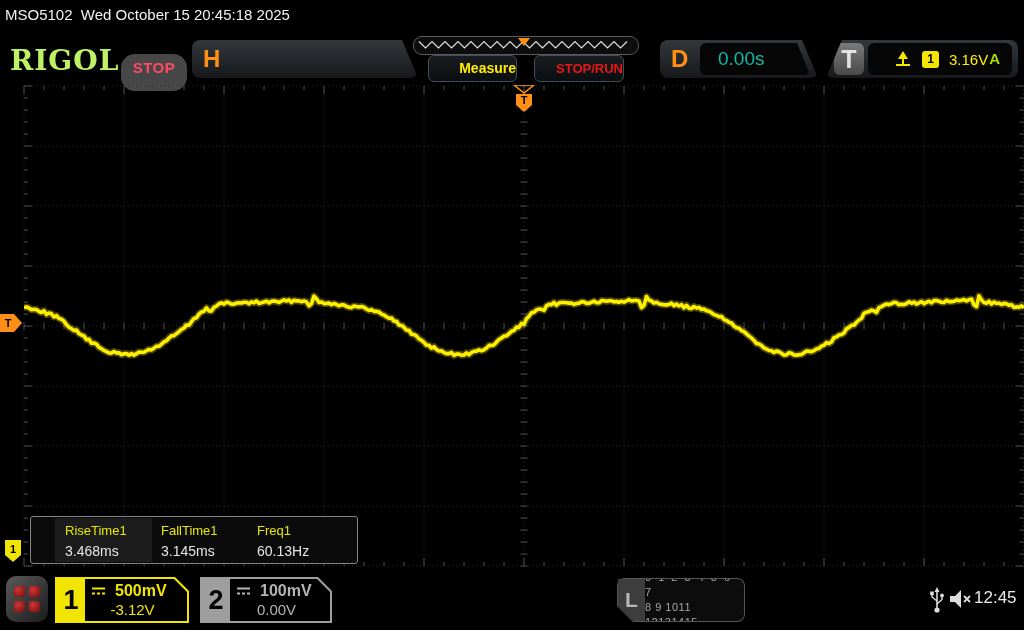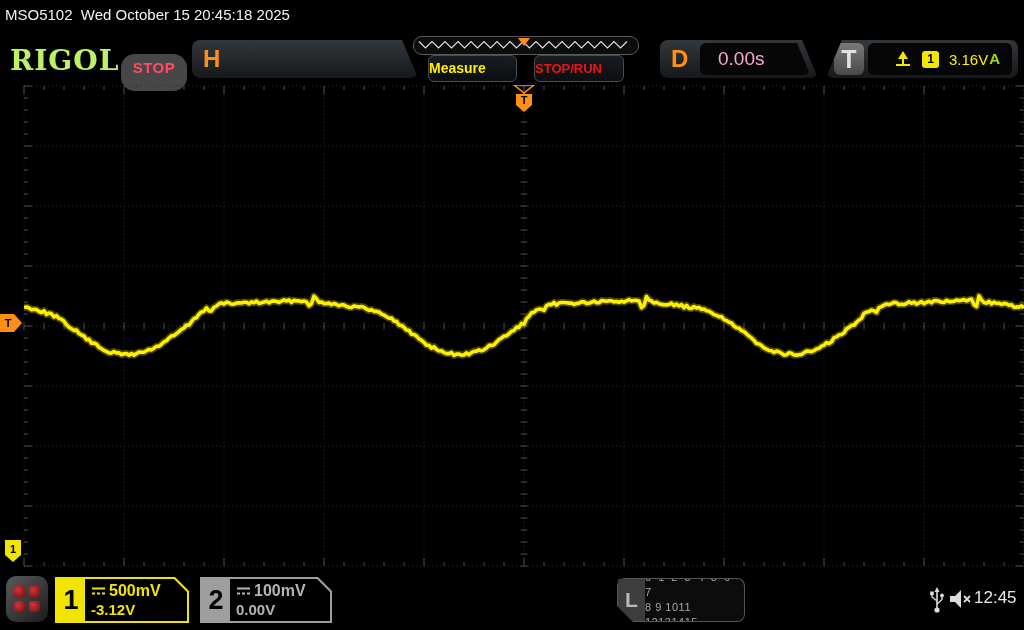--- a/index.html
+++ b/index.html
@@ -18,24 +18,24 @@
   .cut-left{clip-path:polygon(16px 0,100% 0,100% 100%,0 100%);}
   .hbox{left:192px;top:40px;width:226px;height:38px;}
   .dbox{left:660px;top:40px;width:158px;height:38px;}
   .tbox{left:826px;top:40px;width:192px;height:38px;}
   .hdr-letter{position:absolute;left:11px;top:0;height:38px;line-height:38px;color:#ff9015;font-size:24px;font-weight:bold;}
   .inner-panel{position:absolute;top:3px;bottom:3px;background:#060606;border-radius:6px;}
   .hbox .inner-panel{left:42px;right:8px;clip-path:polygon(0 0,calc(100% - 13px) 0,100% 100%,0 100%);}
   .dbox .inner-panel{left:40px;right:8px;clip-path:polygon(0 0,calc(100% - 13px) 0,100% 100%,0 100%);}
   .timebase{position:absolute;left:16px;top:0;height:32px;line-height:32px;color:#f2f2f2;font-size:20px;}
   .rateblock{position:absolute;right:18px;top:3px;text-align:right;color:#8a8a8a;font-size:12.5px;line-height:13px;}
-  .dval{position:absolute;left:18px;top:0;height:32px;line-height:32px;color:#f9a8d4;font-size:19px;}
+  .dval{position:absolute;left:18px;top:0;height:32px;line-height:32px;color:#14b8a6;font-size:19px;}
   .posbar{left:413px;top:36px;width:224px;height:17px;background:#0d0d0d;border:1px solid #5a5a5a;border-radius:9px;}
   .postri{position:absolute;left:104px;top:1px;width:0;height:0;border-left:6px solid transparent;border-right:6px solid transparent;border-top:8px solid #ff9015;}
-  .hdrbtn{height:25px;background:linear-gradient(#191d21,#0b0e10);border:1px solid #454d56;border-radius:6px;text-align:left;line-height:25px;font-weight:bold;}
+  .hdrbtn{height:25px;background:linear-gradient(#191d21,#0b0e10);border:1px solid #454d56;border-radius:6px;text-align:right;line-height:25px;font-weight:bold;}
   .measurebtn{left:428px;top:55px;width:87px;font-size:14px;color:#ffee00;}
   .stoprunbtn{left:534px;top:55px;width:88px;font-size:13px;color:#e81616;}
   .ttab{position:absolute;left:8px;top:3px;width:30px;height:32px;background:linear-gradient(#7a7a7a,#4a4a4a);border-radius:6px;color:#e2e2e2;font-size:25px;font-weight:bold;text-align:center;line-height:32px;}
   .tbody{position:absolute;left:42px;right:6px;top:3px;bottom:3px;background:#060606;border-radius:6px;display:flex;align-items:center;gap:10px;padding-left:26px;}
   .trig-badge{width:17px;height:17px;background:#f5e600;border-radius:3px;color:#000;font-size:12px;font-weight:bold;text-align:center;line-height:17px;}
   .trig-level{color:#ffee00;font-size:15px;text-align:center;}
   .trig-mode{position:absolute;right:12px;top:0;height:32px;line-height:32px;color:#a6d900;font-size:15px;font-weight:bold;}
 
   
   .measpanel{left:30px;top:516px;width:326px;height:46px;background:rgba(12,12,12,.92);border:1px solid #828282;border-radius:3px;}
@@ -52,22 +52,22 @@
   .chclip{position:absolute;inset:0;clip-path:polygon(0 0,calc(100% - 14px) 0,100% 14px,100% 100%,0 100%);}
   .chclip-in{position:absolute;inset:2px;background:#000;clip-path:polygon(0 0,calc(100% - 13px) 0,100% 13px,100% 100%,0 100%);display:flex;}
   .ch1{left:55px;width:134px;}
   .ch2{left:200px;width:132px;}
   .ch1 .chclip{background:#f0e400;}
   .ch2 .chclip{background:#9e9e9e;}
   .chnum{width:28px;display:flex;align-items:center;justify-content:center;color:#000;font-size:27px;font-weight:bold;}
   .ch1 .chnum{background:#f0e400;}
   .ch2 .chnum{background:#9e9e9e;}
   .chinfo{flex:1;padding:3px 7px 3px 6px;display:flex;flex-direction:column;justify-content:space-between;}
-  .chrow1{display:flex;align-items:center;gap:3px;font-size:16px;font-weight:bold;}
-  .chrow2{text-align:left;font-size:15px;padding-right:6px;font-weight:bold;}
+  .chrow1{display:flex;align-items:center;gap:9px;font-size:16px;font-weight:bold;}
+  .chrow2{text-align:center;font-size:15px;padding-right:6px;}
   .ch1 .chrow1,.ch1 .chrow2{color:#f0e400;}
   .ch2 .chrow1,.ch2 .chrow2{color:#b4b4b4;}
 
   .lbox{left:617px;top:578px;width:128px;height:44px;background:#555;border-radius:8px;clip-path:polygon(0 0,100% 0,100% 100%,16px 100%,0 calc(100% - 16px));}
   .lbox-in{position:absolute;inset:1px;background:#0c0c0c;border-radius:7px;clip-path:polygon(0 0,100% 0,100% 100%,15px 100%,0 calc(100% - 15px));display:flex;}
   .ltab{width:27px;background:#3d3d3d;color:#b8b8b8;font-size:21px;font-weight:bold;display:flex;align-items:center;justify-content:center;}
   .ldigits{flex:1;display:flex;flex-direction:column;justify-content:center;align-items:center;color:#a8a8a8;font-size:11px;line-height:15px;}
   .ldigits .r1{letter-spacing:2px;}
   .ldigits .r2{letter-spacing:.5px;}
 
@@ -165,20 +165,35 @@
       <polygon points="0,229 14,229 22,238 14,247 0,247" fill="#ff9015"></polygon>
       <text x="8" y="242" font-size="11" font-weight="bold" fill="#000" text-anchor="middle">T</text>
     </g>
 
     <g>
       <polygon points="5,455 21,455 21,470 13,477 5,470" fill="#f0e400"></polygon>
       <text x="13" y="468" font-size="11" font-weight="bold" fill="#000" text-anchor="middle">1</text>
     </g>
   </svg>
 
+  <div class="abs measpanel">
+    <div class="meas-hl"></div>
+    <div class="measitem" style="left:34px;">
+      <div class="mlabel">RiseTime1</div>
+      <div class="mvalue">3.468ms</div>
+    </div>
+    <div class="measitem" style="left:130px;">
+      <div class="mlabel">FallTime1</div>
+      <div class="mvalue">3.145ms</div>
+    </div>
+    <div class="measitem" style="left:226px;">
+      <div class="mlabel">Freq1</div>
+      <div class="mvalue">60.13Hz</div>
+    </div>
+  </div>
 
   <div class="abs menubtn">
     <div class="menugrid">
         <span></span>
         <span></span>
         <span></span>
         <span></span>
       </div>
   </div>
 

